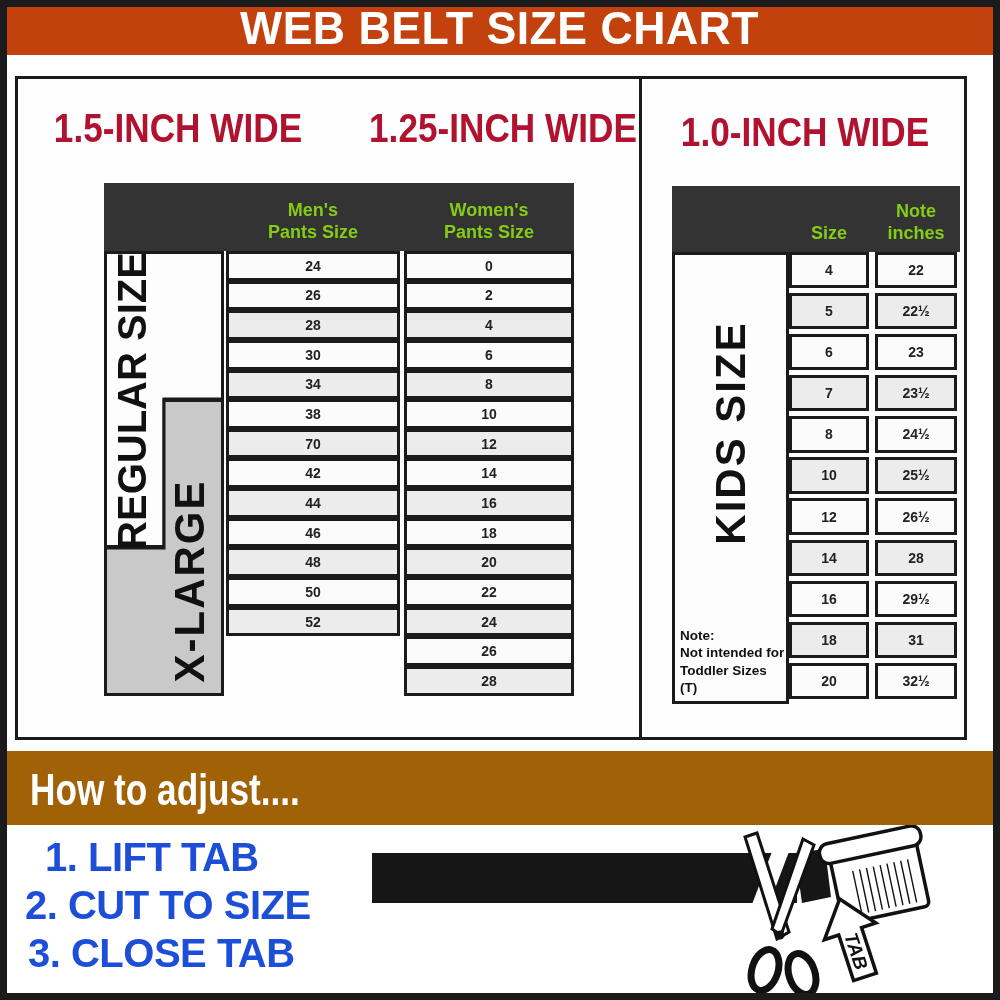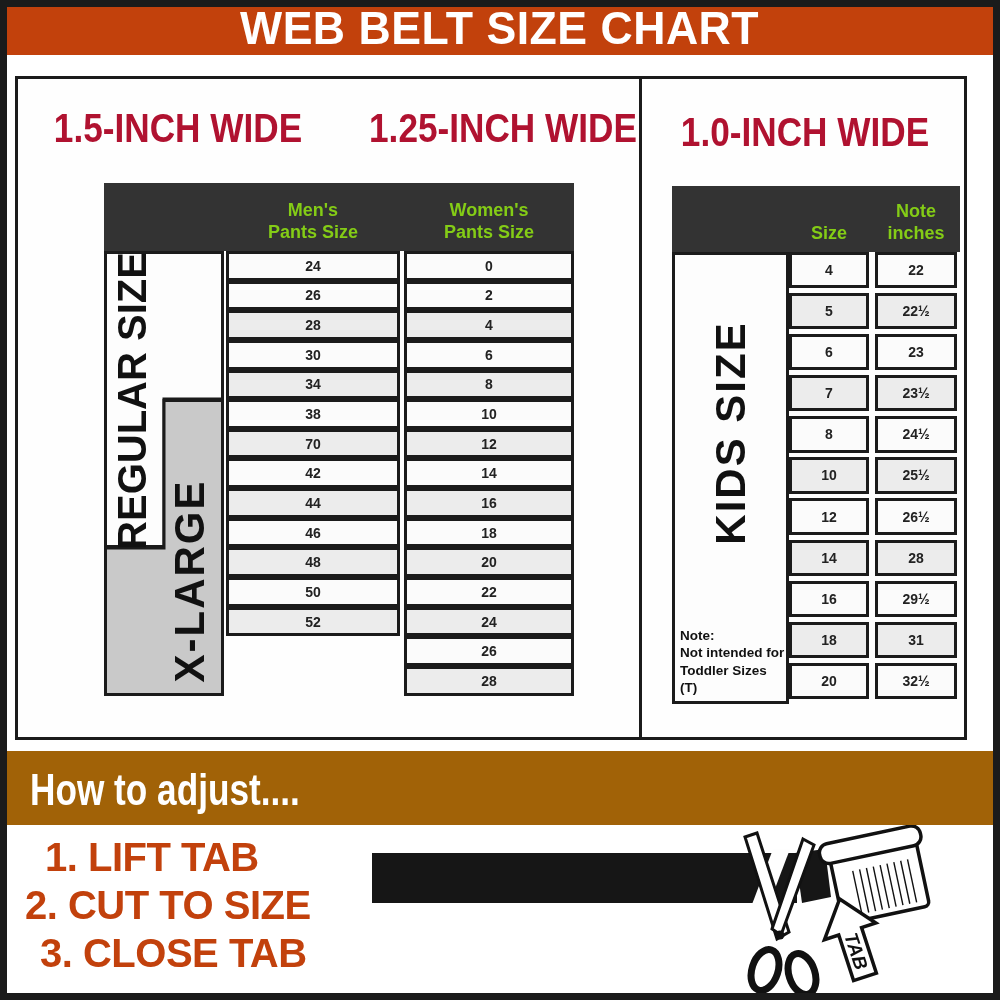--- a/index.html
+++ b/index.html
@@ -31,24 +31,24 @@
   .rcol .cell:nth-child(2n){background:#ececec;}
   
   .kids-box{position:absolute;background:#fdfdfd;border:3px solid #1b1b1b;box-sizing:border-box;}
   .vlabel{position:absolute;top:40%;left:50%;transform:translate(-50%,-50%) rotate(-90deg);
           white-space:nowrap;font-size:42px;font-weight:bold;letter-spacing:2px;color:#111;}
   .note{position:absolute;left:5px;bottom:4px;font-size:13.5px;font-weight:bold;line-height:1.3;color:#111;}
   
   .foot-banner{position:absolute;left:-7px;top:744px;width:1000px;height:74px;background:#a16207;}
   .foot-banner .t{position:absolute;left:30px;top:14px;color:#fff;font-weight:bold;font-size:44px;
                   transform:scaleX(.8);transform-origin:left center;white-space:nowrap;}
-  .steps{position:absolute;left:18px;top:826px;color:#c2410c;}
+  .steps{position:absolute;left:18px;top:826px;color:#1d4ed8;}
   .step{font-size:40px;font-weight:bold;line-height:48px;letter-spacing:-.5px;white-space:nowrap;}
   .step.s1{padding-left:20px;}
-  .step.s3{padding-left:3px;margin-left:12px;}
+  .step.s3{padding-left:3px;}
   .illus{position:absolute;left:340px;top:818px;}
   svg text{font-family:"Liberation Sans","DejaVu Sans",sans-serif;}
 </style>
 </head>
 <body>
 
 <div class="page">
 
   <div class="banner">
     <div class="t">WEB BELT SIZE CHART</div>

